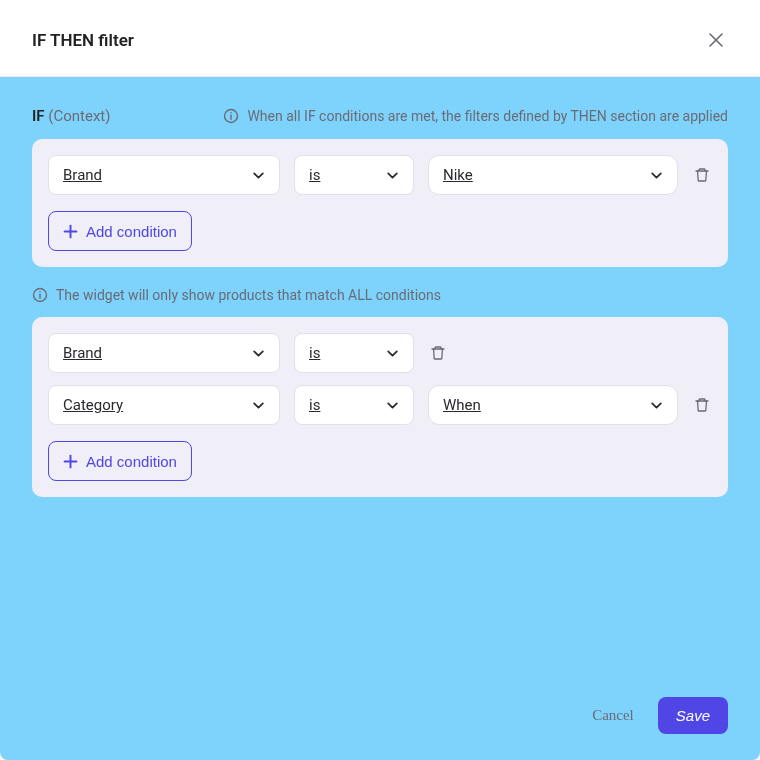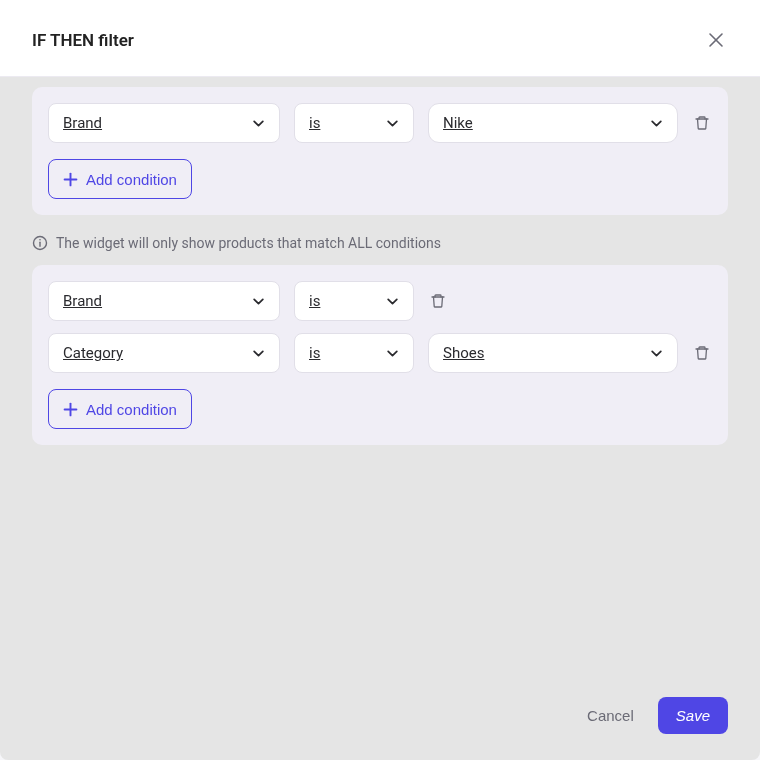--- a/index.html
+++ b/index.html
@@ -1,59 +1,73 @@
 <!DOCTYPE html>
 <html><head>
 <meta charset="utf-8">
 <style>
   * { box-sizing: border-box; margin: 0; padding: 0; }
   html, body { width: 760px; height: 760px; font-family: -apple-system, BlinkMacSystemFont, "Segoe UI", Roboto, sans-serif; }
   body { background: #f6f6f9; color: #1f1f1f; }
-  .modal { width: 760px; height: 760px; background: #e5e5e5; display: flex; flex-direction: column; border-radius: 8px; justify-content: flex-end; }
+  .modal { width: 760px; height: 760px; background: #7dd3fc; display: flex; flex-direction: column; border-radius: 8px; justify-content: flex-end; }
   .header { display: flex; align-items: center; justify-content: space-between; padding: 28px 32px 24px 32px; background: #fff; border-bottom: 1px solid #eceaf1; }
   .header .title { font-size: 17px; font-weight: 600; color: #222; }
   .close-btn { width: 24px; height: 24px; display: inline-flex; align-items: center; justify-content: center; cursor: pointer; color: #6b6b76; }
   .body { padding: 10px 32px 0 32px; flex: 1; overflow: auto; }
   .section-head { display: flex; align-items: center; justify-content: space-between; margin-top: 20px; margin-bottom: 14px; }
   .section-title { font-size: 15px; font-weight: 600; color: #1f1f1f; }
   .section-title .muted { font-weight: 400; color: #6b6b76; }
   .hint { display: flex; align-items: center; gap: 8px; color: #6b6b76; font-size: 14px; }
   .card { background: #f0eef6; border-radius: 10px; padding: 16px; }
   .row { display: flex; align-items: center; gap: 14px; margin-bottom: 12px; }
   .row:last-of-type { margin-bottom: 0; }
   .select { background: #fff; border: 1px solid #e1dfe8; border-radius: 8px; height: 40px; display: flex; align-items: center; justify-content: space-between; padding: 0 14px; font-size: 15px; color: #2a2a2e; cursor: pointer; text-decoration: underline; }
   .select .chev { color: #2a2a2e; display: inline-flex; }
   .w-attr { flex: 0 0 232px; }
   .w-op  { flex: 0 0 120px; }
   .w-val { flex: 1 1 auto; border-radius: 11px; }
   .trash-btn { width: 20px; height: 20px; display: inline-flex; align-items: center; justify-content: center; color: #6b6b76; cursor: pointer; }
   .add-btn { margin-top: 16px; display: inline-flex; align-items: center; gap: 8px; height: 40px; padding: 12px 14px; border: 1px solid #4f46e5; color: #4f46e5; background: transparent; border-radius: 8px; font-size: 15px; cursor: pointer; }
   .add-btn .plus { display: inline-flex; }
   .footer { padding: 16px 32px 26px 32px; display: flex; justify-content: flex-end; gap: 16px; align-items: center; }
-  .btn-cancel { background: transparent; border: none; color: #6b6b76; font-size: 15px; cursor: pointer; padding: 10px 8px; }
+  .btn-cancel { background: transparent; border: none; color: #6b6b76; font-size: 15px; cursor: pointer; padding: 10px 8px; font-family: Liberation Serif, serif; }
   .btn-save { background: #4f46e5; color: #fff; border: none; border-radius: 8px; padding: 10px 18px; font-size: 15px; cursor: pointer; font-style: italic; }
   svg { display: block; }
 </style>
 </head>
 <body>
 
 <div class="modal">
 
   <div class="header">
     <div class="title">IF THEN filter</div>
     <div class="close-btn">
       <svg width="16" height="16" viewBox="0 0 16 16" fill="none" stroke="currentColor" stroke-width="1.6" stroke-linecap="round">
           <line x1="2" y1="2" x2="14" y2="14"></line>
           <line x1="14" y1="2" x2="2" y2="14"></line>
         </svg>
     </div>
   </div>
 
   <div class="body">
 
+    <div class="section-head">
+      <div class="section-title">
+        <span>IF</span>
+        <span class="muted">(Context)</span>
+      </div>
+      <div class="hint">
+        <svg width="16" height="16" viewBox="0 0 16 16" fill="none" stroke="#6b6b76" stroke-width="1.4">
+            <circle cx="8" cy="8" r="6.5"></circle>
+            <line x1="8" y1="7.2" x2="8" y2="11.2" stroke-linecap="round"></line>
+            <circle cx="8" cy="4.8" r="0.8" fill="#6b6b76" stroke="none"></circle>
+          </svg>
+        <span>When all IF conditions are met, the filters defined by THEN section are applied</span>
+      </div>
+    </div>
 
     <div class="card">
       <div class="row">
         <div class="select w-attr">
           <span>Brand</span>
           <span class="chev">
               <svg width="13" height="13" viewBox="0 0 12 12" fill="none" stroke="currentColor" stroke-width="1.6" stroke-linecap="round" stroke-linejoin="round">
                 <polyline points="2,4 6,8 10,4"></polyline>
               </svg>
             </span>
@@ -141,21 +155,21 @@
         </div>
         <div class="select w-op">
           <span>is</span>
           <span class="chev">
               <svg width="13" height="13" viewBox="0 0 12 12" fill="none" stroke="currentColor" stroke-width="1.6" stroke-linecap="round" stroke-linejoin="round">
                 <polyline points="2,4 6,8 10,4"></polyline>
               </svg>
             </span>
         </div>
         <div class="select w-val">
-          <span>Shoes</span>
+          <span>When</span>
           <span class="chev">
               <svg width="13" height="13" viewBox="0 0 12 12" fill="none" stroke="currentColor" stroke-width="1.6" stroke-linecap="round" stroke-linejoin="round">
                 <polyline points="2,4 6,8 10,4"></polyline>
               </svg>
             </span>
         </div>
         <div class="trash-btn">
           <svg width="16" height="16" viewBox="0 0 16 16" fill="none" stroke="currentColor" stroke-width="1.3" stroke-linecap="round" stroke-linejoin="round">
               <polyline points="2,4 14,4"></polyline>
               <path d="M5,4 V2.7 C5,2.3 5.3,2 5.7,2 H10.3 C10.7,2 11,2.3 11,2.7 V4"></path>

